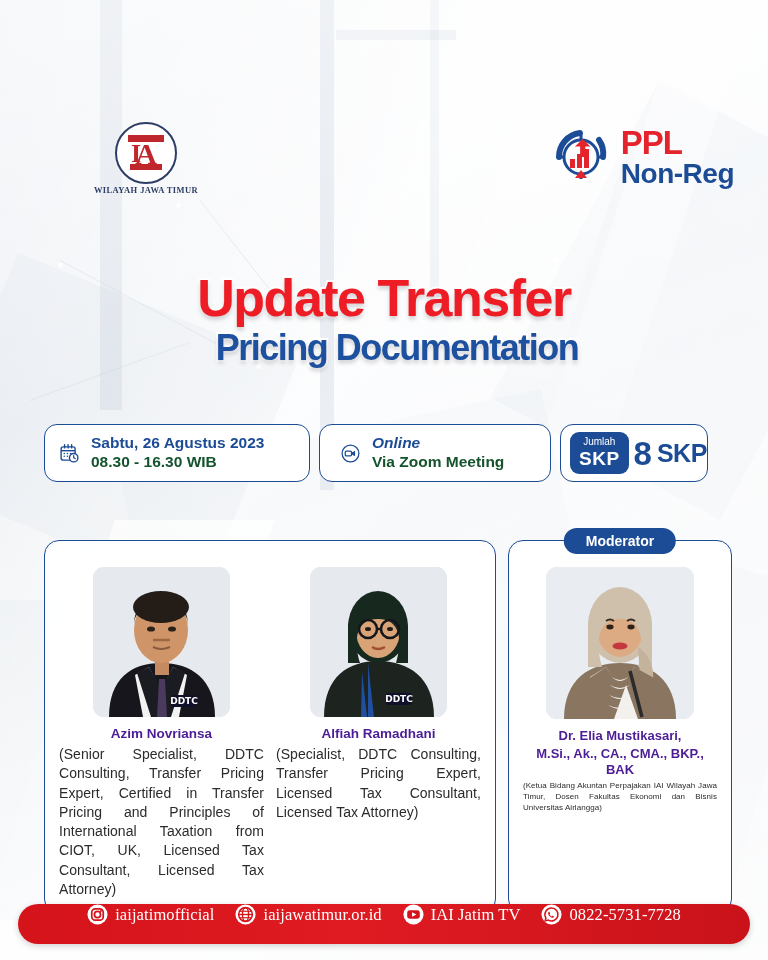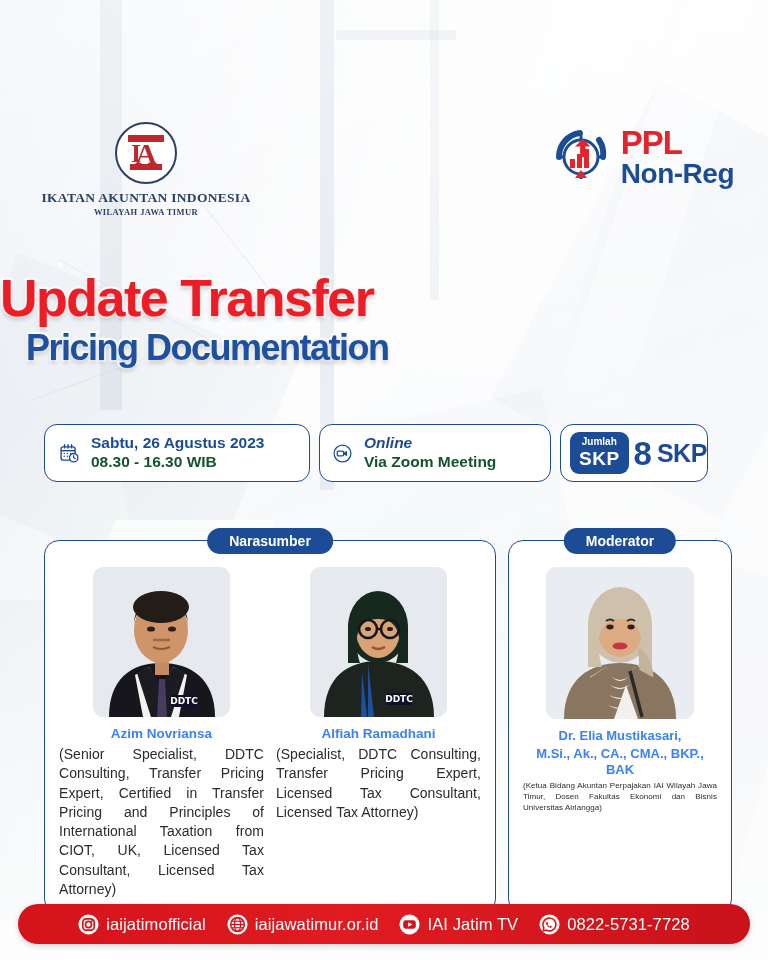--- a/index.html
+++ b/index.html
@@ -69,51 +69,51 @@
   .ppl-text { line-height:1; }
   .ppl-text .ppl { font-size:33px; font-weight:800; color:#e4232c; letter-spacing:-1px; }
   .ppl-text .nonreg { font-size:28px; font-weight:700; color:#1d4c96; letter-spacing:-0.5px; margin-top:1px; }
 
   
   .kicker {
     position:absolute; top:234px; left:0; right:0; text-align:center;
     font-size:22.5px; font-weight:700; color:#2b2b2b; letter-spacing:-0.2px;
   }
   .title-red, .title-blue {
-    position:absolute; left:0; right:0; text-align:left;
+    position:absolute; left:0; right:0; text-align:center;
     font-weight:800; letter-spacing:-1.5px; line-height:1;
     -webkit-text-stroke:4px #ffffff;
     paint-order:stroke fill;
   }
   .title-red { top:272px; font-size:52px; color:#ee1c24;
     text-shadow:0 3px 4px rgba(80,80,90,0.28); }
   .title-blue { top:330px; font-size:36px; color:#1d51a0;
     text-shadow:0 3px 4px rgba(80,80,90,0.28);margin-left:26px; }
 
   
   .infobar { position:absolute; left:44px; top:424px; display:flex; align-items:stretch; gap:9px; }
   .info-card {
     background:#fff; border:1.6px solid #1d4c96; border-radius:13px;
     height:58px; display:flex; align-items:center; padding:0 14px; gap:11px;
   }
   .info-card.one { width:266px; }
-  .info-card.two { width:232px; padding-left:12px; }
+  .info-card.two { width:232px; padding-left:20px; }
   .info-txt { line-height:1.22; }
   .info-txt .l1 { font-size:15.5px; font-weight:700; color:#1d4c96; }
   .info-txt .l2 { font-size:15.5px; font-weight:700; color:#14532d; }
   .info-txt .l1.ital { font-style:italic; }
   .skp-card {
     background:#fff; border:1.6px solid #1d4c96; border-radius:13px;
     height:58px; width:148px; display:flex; align-items:center; padding:0 9px; gap:5px;
   }
   .skp-pill {
     background:#1d4c96; color:#fff; border-radius:9px;
     padding:5px 9px 6px; text-align:center; line-height:1;
   }
-  .skp-pill .sm { font-size:10px; font-weight:700; display:block; margin-bottom:2px; }
+  .skp-pill .sm { font-size:10px; font-weight:400; display:block; margin-bottom:2px; }
   .skp-pill .lg { font-size:19px; font-weight:800; display:block; letter-spacing:.5px; }
   .skp-num { font-size:33px; font-weight:800; color:#1d4c96; line-height:1; }
   .skp-unit { font-size:25px; font-weight:800; color:#1d4c96; line-height:1; letter-spacing:-.5px; }
 
   
   .cards { position:absolute; left:44px; top:540px; display:flex; gap:12px; }
   .panel {
     background:rgba(255,255,255,0.93); border:1.7px solid #1d4c96;
     border-radius:15px; position:relative; padding:26px 10px 14px;
   }
@@ -125,35 +125,36 @@
     padding:5px 22px; border-radius:14px; white-space:nowrap;
   }
   .person { flex:1; text-align:center; padding:0 4px; }
   .photo {
     width:137px; height:150px; margin:0 auto 9px;
     border-radius:11px; overflow:hidden; position:relative;
     background:#e4e7ec;
   }
   .photo.mod { width:148px; height:152px; }
   .person-name {
-    font-size:13.5px; font-weight:800; color:#3b82f6; line-height:1.18; margin-bottom:3px;
+    font-size:13.5px; font-weight:800; color:#4c1d95; line-height:1.18; margin-bottom:3px;
   }
   .person-name.mod { font-size:13px; }
   .person-bio {
     font-size:14px; color:#2b2b2b; line-height:1.38; text-align:justify;
     text-align-last:left; letter-spacing:.05px;
   }
   .person-bio.mod { font-size:8px; }
 
   
   .footer {
     position:absolute; left:18px; right:18px; bottom:16px; height:40px;
     background:linear-gradient(90deg,#d5131a 0%, #e01b22 45%, #c9121a 100%);
-    border-radius:20px; display:flex; align-items:center; justify-content:center; gap:21px;
+    border-radius:20px; display:flex; align-items:flex-start; justify-content:center; gap:21px;
     box-shadow:0 2px 6px rgba(0,0,0,0.18);
+    font-family:Liberation Serif, serif;
   }
   .fitem { display:flex; align-items:center; gap:7px; color:#fff; font-size:16.5px; letter-spacing:.1px; }
   .ficon { width:21px;height:21px;flex:0 0 21px; }
 
   svg { display:block; }
 </style>
 </head>
 <body>
 
 <div class="poster">
@@ -184,21 +185,20 @@
   <div class="bg-wash"></div>
   <div class="watermark">freepik</div>
 
   <div class="logo-iai">
     <div class="iai-mark">
       <span class="bar-top"></span>
       <span class="ltrI">I</span>
       <span class="ltrA">A</span>
       <span class="bar-bot"></span>
     </div>
-    <div class="iai-name">IKATAN AKUNTAN INDONESIA</div>
     <div class="iai-sub">WILAYAH JAWA TIMUR</div>
   </div>
 
   <div class="logo-ppl">
     <div class="ppl-icon">
       <svg viewBox="0 0 62 62" width="62" height="62">
         <path d="M49 14 A24 24 0 0 1 53 31" stroke="#1d4c96" stroke-width="6" fill="none" stroke-linecap="round"></path>
         <path d="M9 31 A24 24 0 0 1 30 7" stroke="#1d4c96" stroke-width="6" fill="none" stroke-linecap="round"></path>
         <circle cx="31" cy="31" r="17" stroke="#1d4c96" stroke-width="3" fill="none"></circle>
         <line x1="31" y1="9" x2="31" y2="15" stroke="#1d4c96" stroke-width="3"></line>
@@ -261,21 +261,20 @@
         <span class="lg">SKP</span>
       </div>
       <span class="skp-num">8</span>
       <span class="skp-unit">SKP</span>
     </div>
   </div>
 
   <div class="cards">
 
     <div class="panel speakers">
-      <div class="badge">Narasumber</div>
 
       <div class="person">
         <div class="photo">
           <svg viewBox="0 0 137 150" width="137" height="150">
             <rect width="137" height="150" fill="#e6e9ee"></rect>
             <path d="M16 150 C16 112 38 96 68 96 C98 96 122 112 122 150 Z" fill="#16161c"></path>
             <path d="M62 86 h14 v22 h-14 z" fill="#c68a62"></path>
             <path d="M56 100 L68 124 L80 100 L94 108 L86 150 L50 150 L42 108 Z" fill="#f2f2f2"></path>
             <path d="M56 100 L68 122 L80 100 L92 106 L78 150 L58 150 L44 106 Z" fill="#1b1b22"></path>
             <path d="M66 112 L72 112 L74 150 L64 150 Z" fill="#4a3a5e"></path>

